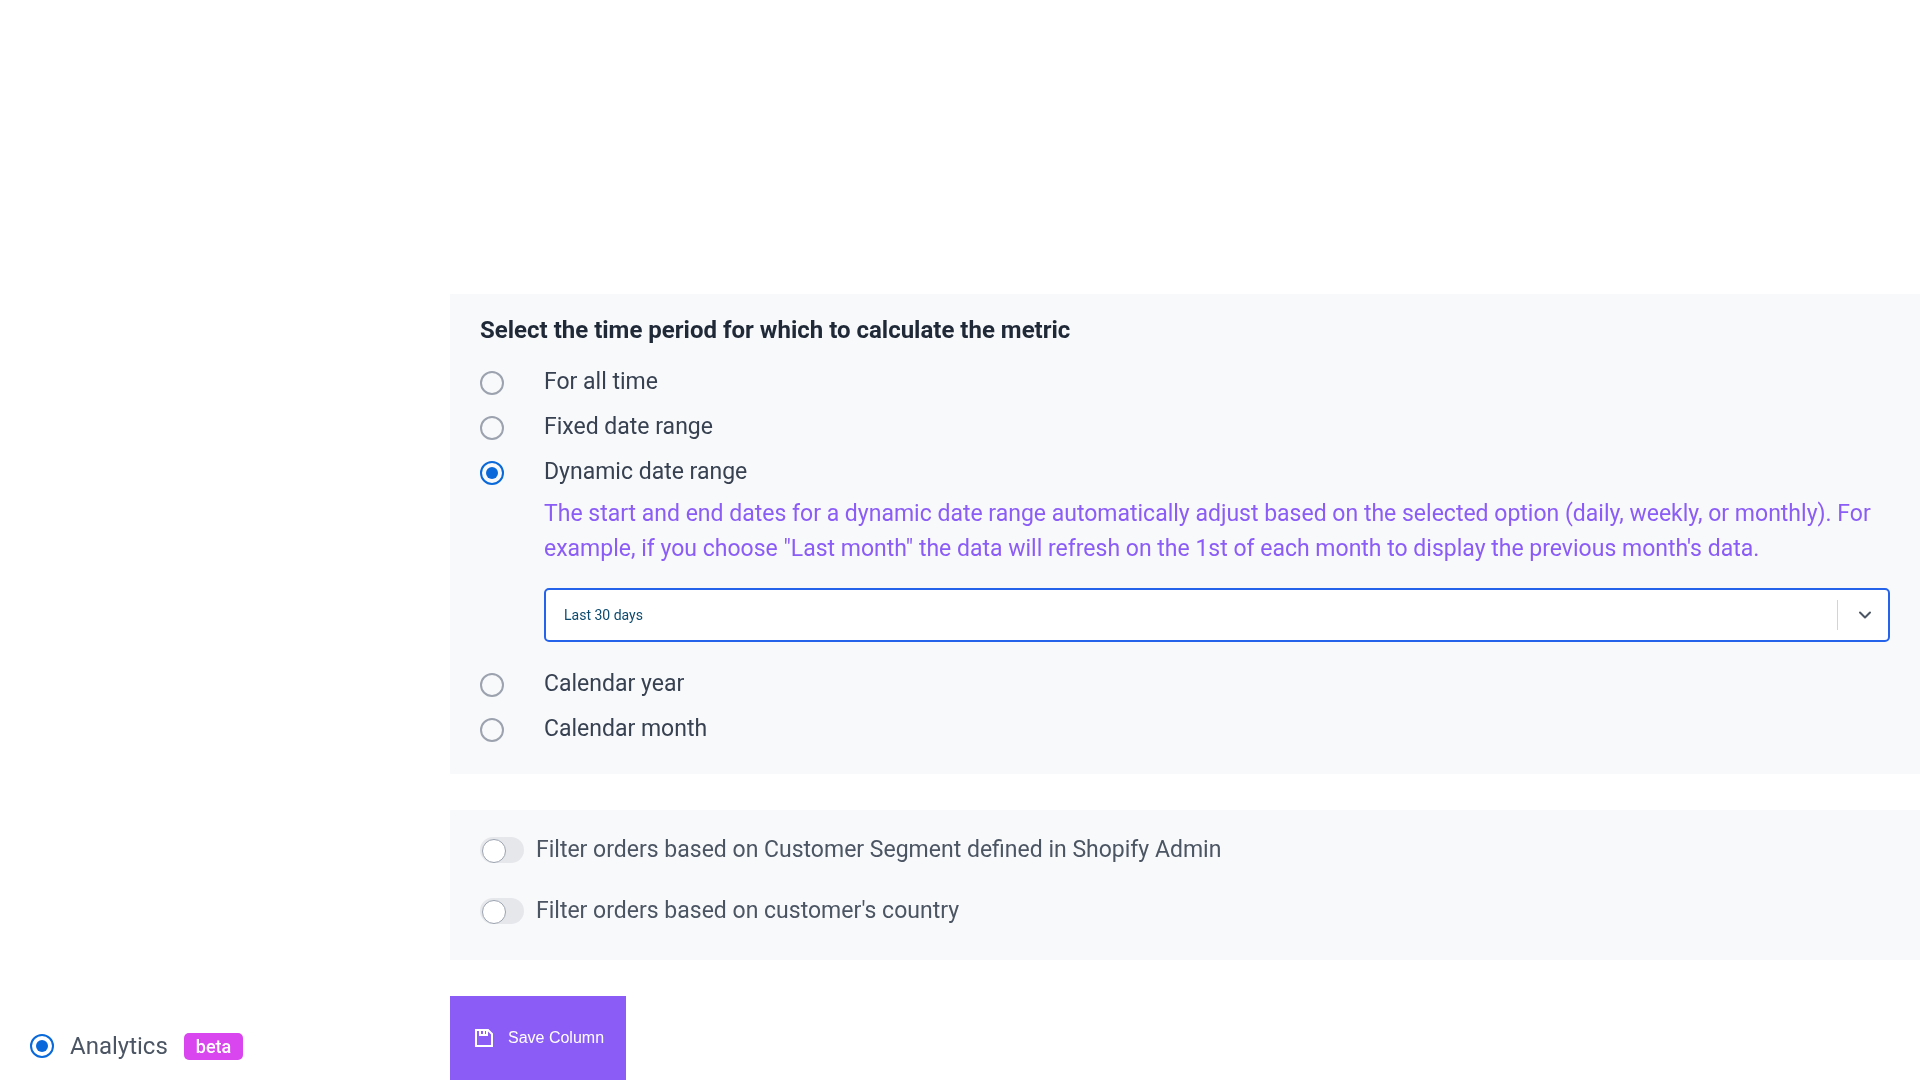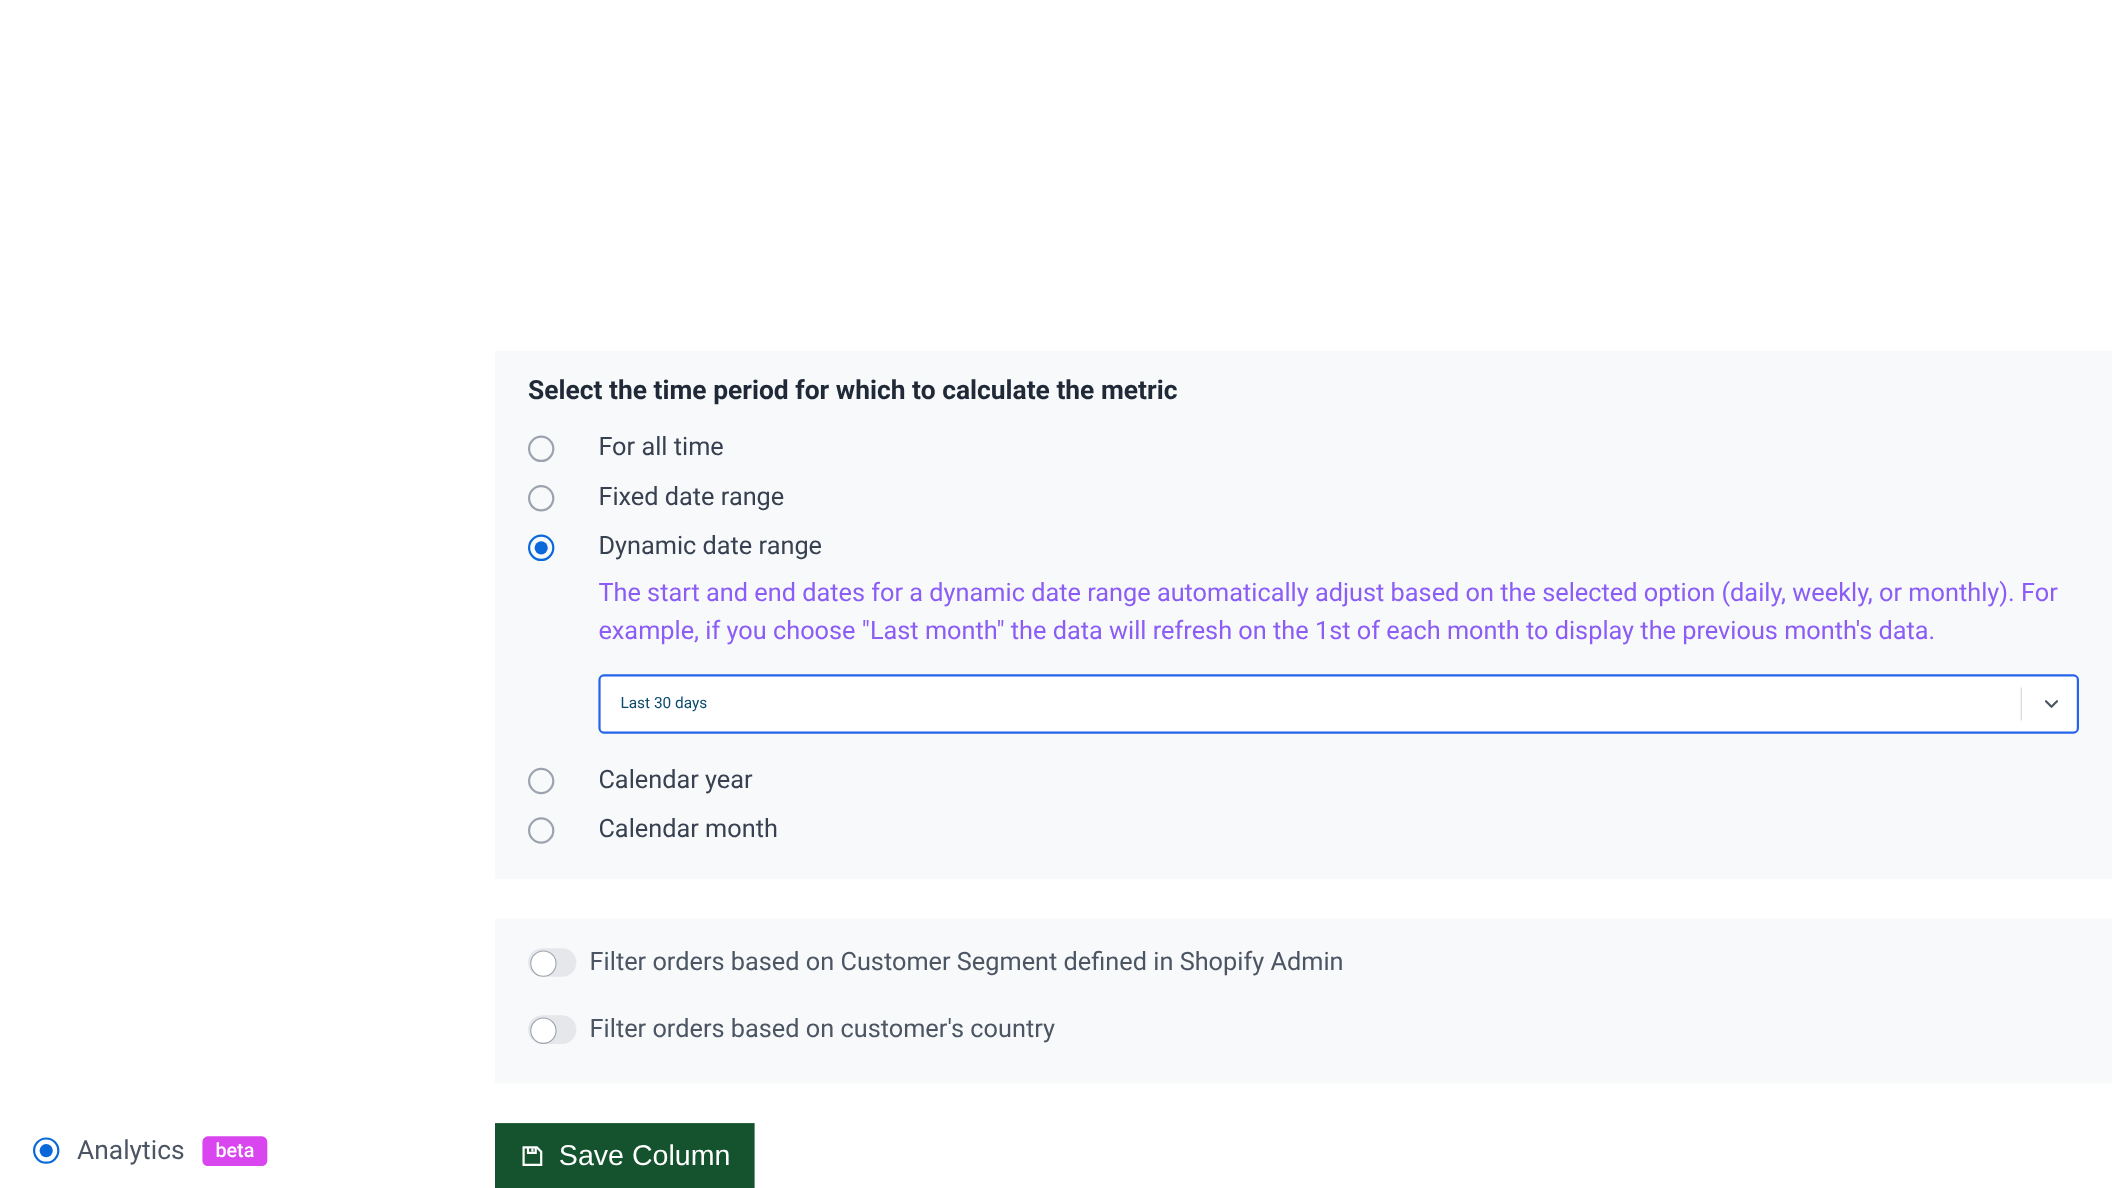--- a/index.html
+++ b/index.html
@@ -162,25 +162,25 @@
       height: 22px;
       background: #ffffff;
       border: 1.5px solid #9ca3af;
       border-radius: 50%;
     }
     .toggle-label {
       font-size: 23px;
       color: #4b5563;
     }
     .save-button {
-      background: #14532d;
+      background: #8b5cf6;
       color: #ffffff;
       border: none;
-      padding: 14px 22px;
-      font-size: 26px;
+      padding: 30px 22px;
+      font-size: 16px;
       font-weight: 500;
       display: inline-flex;
       align-items: center;
       gap: 12px;
       cursor: pointer;
       margin-left: 0px;
     }
     .save-icon {
       width: 24px;
       height: 24px;

